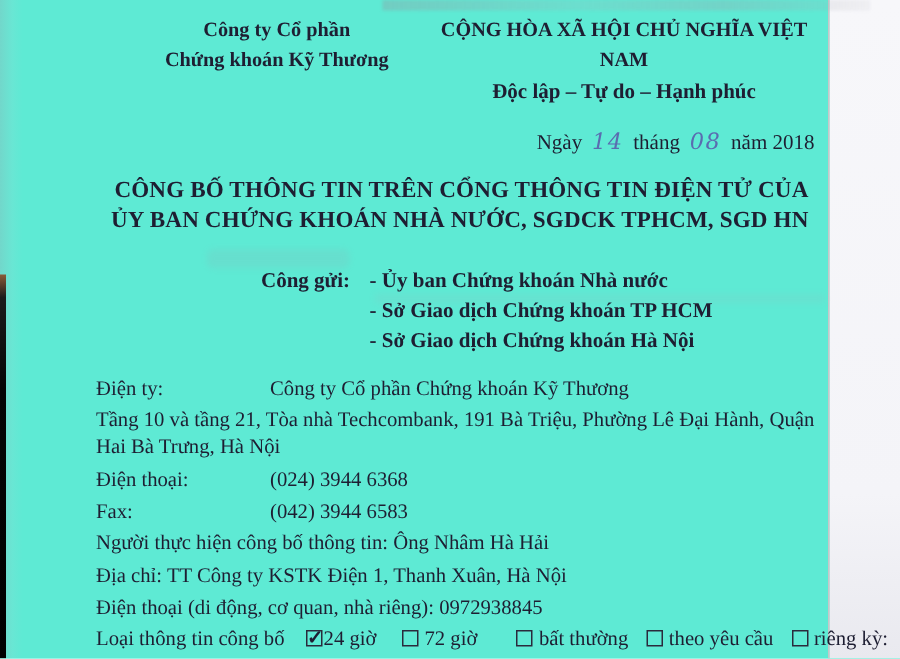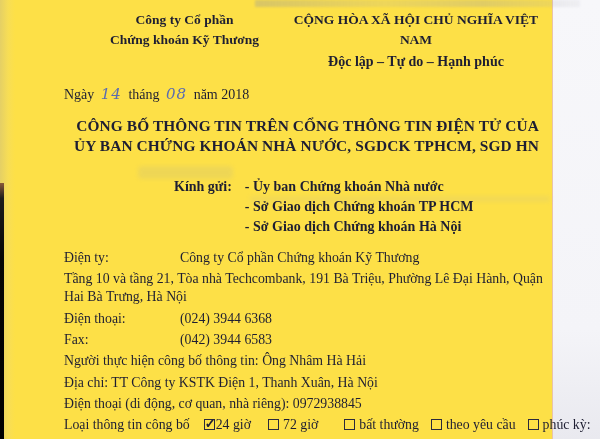--- a/index.html
+++ b/index.html
@@ -1,19 +1,19 @@
 <!DOCTYPE html>
 <html><head>
 <meta charset="utf-8">
 <style>
   * { margin:0; padding:0; box-sizing:border-box; }
   html,body { width:600px; height:439px; }
   body { font-family:"Liberation Serif", serif; background:#ffffff; }
 
-  .page { position:relative; width:600px; height:439px; overflow:hidden; background:#fde047; color:#1e1e32; }
+  .page { position:relative; width:600px; height:439px; overflow:hidden; background:#5eead4; color:#1e1e32; }
 
   
   .artifact { position:absolute; pointer-events:none; }
   .top-smudge { top:0; left:255px; right:20px; height:7px;
     background:linear-gradient(to right, rgba(150,150,160,.35), rgba(170,170,180,.18) 40%, rgba(160,160,172,.30) 70%, rgba(180,180,190,.12));
     filter:blur(1px); }
   .left-shade { top:0; left:0; bottom:0; width:15px;
     background:linear-gradient(to right, rgba(165,165,178,.28), rgba(200,200,210,.10) 55%, transparent); }
   .left-streak { left:0; top:183px; bottom:0; width:4px;
     background:linear-gradient(to bottom, #8a5a38, #1c1c1c 6%, #050505 30%, #000 100%);
@@ -26,21 +26,21 @@
 
   .content { position:relative; padding:10px 55px 0 64px; }
 
   
   .hdr { display:flex; font-weight:bold; }
   .hdr-left { width:205px; margin-left:18px; text-align:center; font-size:13.5px; line-height:1.5; }
   .hdr-right { flex:1; text-align:center; font-size:13.5px; line-height:1.5; }
   .hdr-right .motto { font-size:14px; }
 
   
-  .date-line { font-size:14px; margin-top:13px; padding-right:2px; }
+  .date-line { text-align:right; font-size:14px; margin-top:13px; padding-right:2px; }
   .hand { font-family:"DejaVu Serif", serif; font-style:italic; color:#5a6cb0; font-size:15px; letter-spacing:1px; padding:0 3px; }
 
   
   .doc-title { text-align:right; font-weight:bold; font-size:15.4px; line-height:1.32; margin-top:13px; padding:0 6px; letter-spacing:.1px; }
 
   
   .recipients { display:flex; margin-top:21px; margin-left:110px; font-weight:bold; font-size:14px; line-height:1.42; }
   .recipients .label { margin-right:13px; }
 
   
@@ -93,21 +93,21 @@
       <span>Ngày</span>
       <span class="hand">14</span>
       <span>tháng</span>
       <span class="hand">08</span>
       <span>năm 2018</span>
     </div>
 
     <div class="doc-title">CÔNG BỐ THÔNG TIN TRÊN CỔNG THÔNG TIN ĐIỆN TỬ CỦA ỦY BAN CHỨNG KHOÁN NHÀ NƯỚC, SGDCK TPHCM, SGD HN</div>
 
     <div class="recipients">
-      <div class="label">Kính gửi:</div>
+      <div class="label">Công gửi:</div>
       <div>
         <div>- Ủy ban Chứng khoán Nhà nước</div>
         <div>- Sở Giao dịch Chứng khoán TP HCM</div>
         <div>- Sở Giao dịch Chứng khoán Hà Nội</div>
       </div>
     </div>
 
     <div class="fields">
       <div class="frow">
         <div class="flabel">Điện ty:</div>
@@ -142,20 +142,20 @@
         <span class="cb-opt">
           <span class="cb" data-checked="false"></span>
           <span class="opt-text">bất thường</span>
         </span>
         <span class="cb-opt">
           <span class="cb" data-checked="false"></span>
           <span class="opt-text">theo yêu cầu</span>
         </span>
         <span class="cb-opt">
           <span class="cb" data-checked="false"></span>
-          <span class="opt-text">phúc kỳ:</span>
+          <span class="opt-text">riêng kỳ:</span>
         </span>
       </div>
 
     </div>
 
   </div>
 </div>
 
 </body></html>

